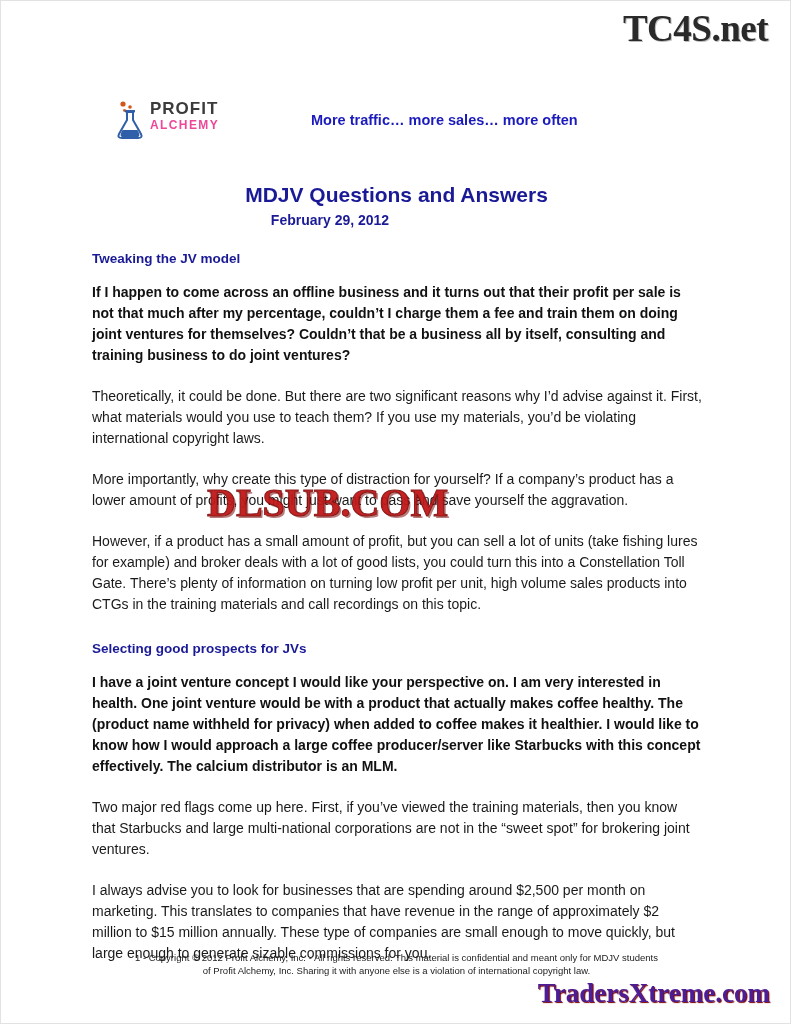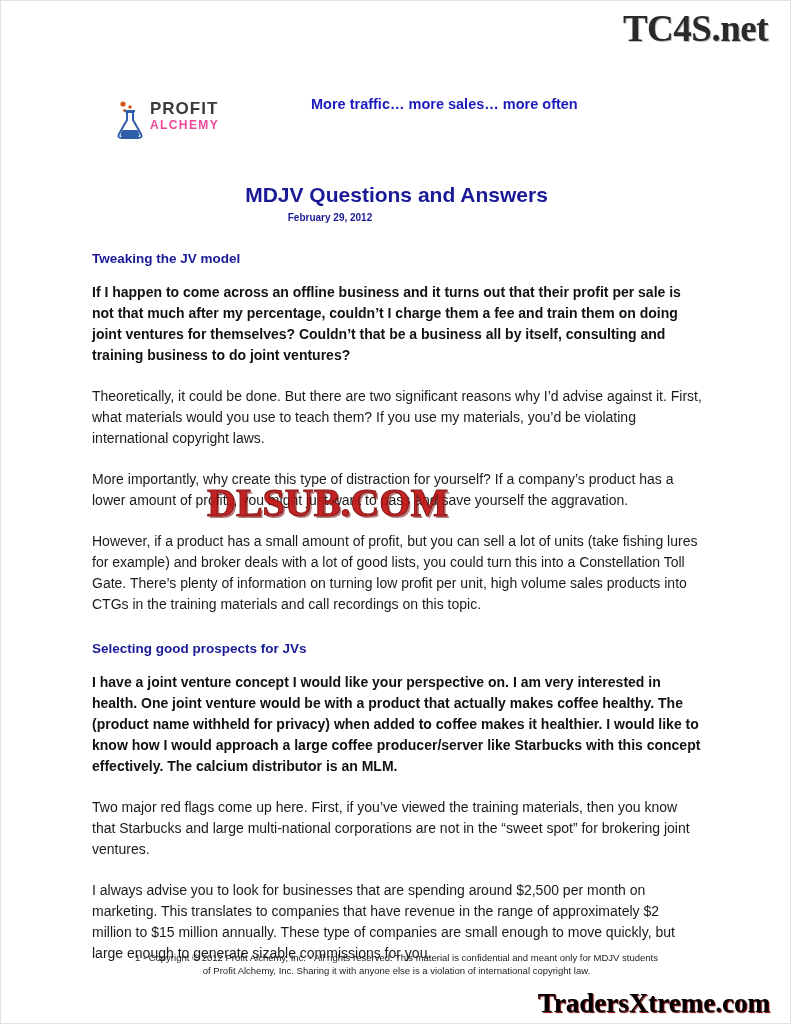--- a/index.html
+++ b/index.html
@@ -34,26 +34,26 @@
     font-size: 37px;
     font-weight: bold;
     color: #2a2a2a;
     letter-spacing: -0.5px;
     text-shadow: 1px 1px 0 #bdbdbd;
   }
 
   
   .site-wm-bottom {
     position: absolute;
-    bottom: 4px;
+    bottom: 14px;
     right: 20px;
     font-family: "Liberation Serif", serif;
     font-size: 27px;
     font-weight: bold;
-    color: #000000;
+    color: #4c1d95;
     text-shadow: 1px 1px 1px #7a0000;
     text-align: right;
   }
 
   
   .center-wm {
     position: absolute;
     top: 478px;
     left: 206px;
     font-family: "Liberation Serif", serif;
@@ -98,21 +98,21 @@
     font-weight: bold;
     font-size: 12px;
     color: #ec4899;
     letter-spacing: 1.4px;
     line-height: 14px;
     text-align: right;
   }
 
   .tagline {
     position: absolute;
-    top: 95px;
+    top: 111px;
     left: 310px;
     font-size: 14.5px;
     font-weight: bold;
     color: #1b1bbd;
     font-family: "Liberation Sans", sans-serif;
   }
 
   .doc-title {
     position: absolute;
     top: 182px;
@@ -123,21 +123,21 @@
     font-weight: bold;
     color: #1a1a96;
     font-family: "Liberation Sans", sans-serif;
   }
   .doc-date {
     position: absolute;
     top: 211px;
     left: 0;
     width: 658px;
     text-align: center;
-    font-size: 10px;
+    font-size: 14px;
     font-weight: bold;
     color: #1a1a96;
     font-family: "Liberation Sans", sans-serif;
   }
 
   .content {
     position: absolute;
     top: 250px;
     left: 91px;
     width: 610px;

